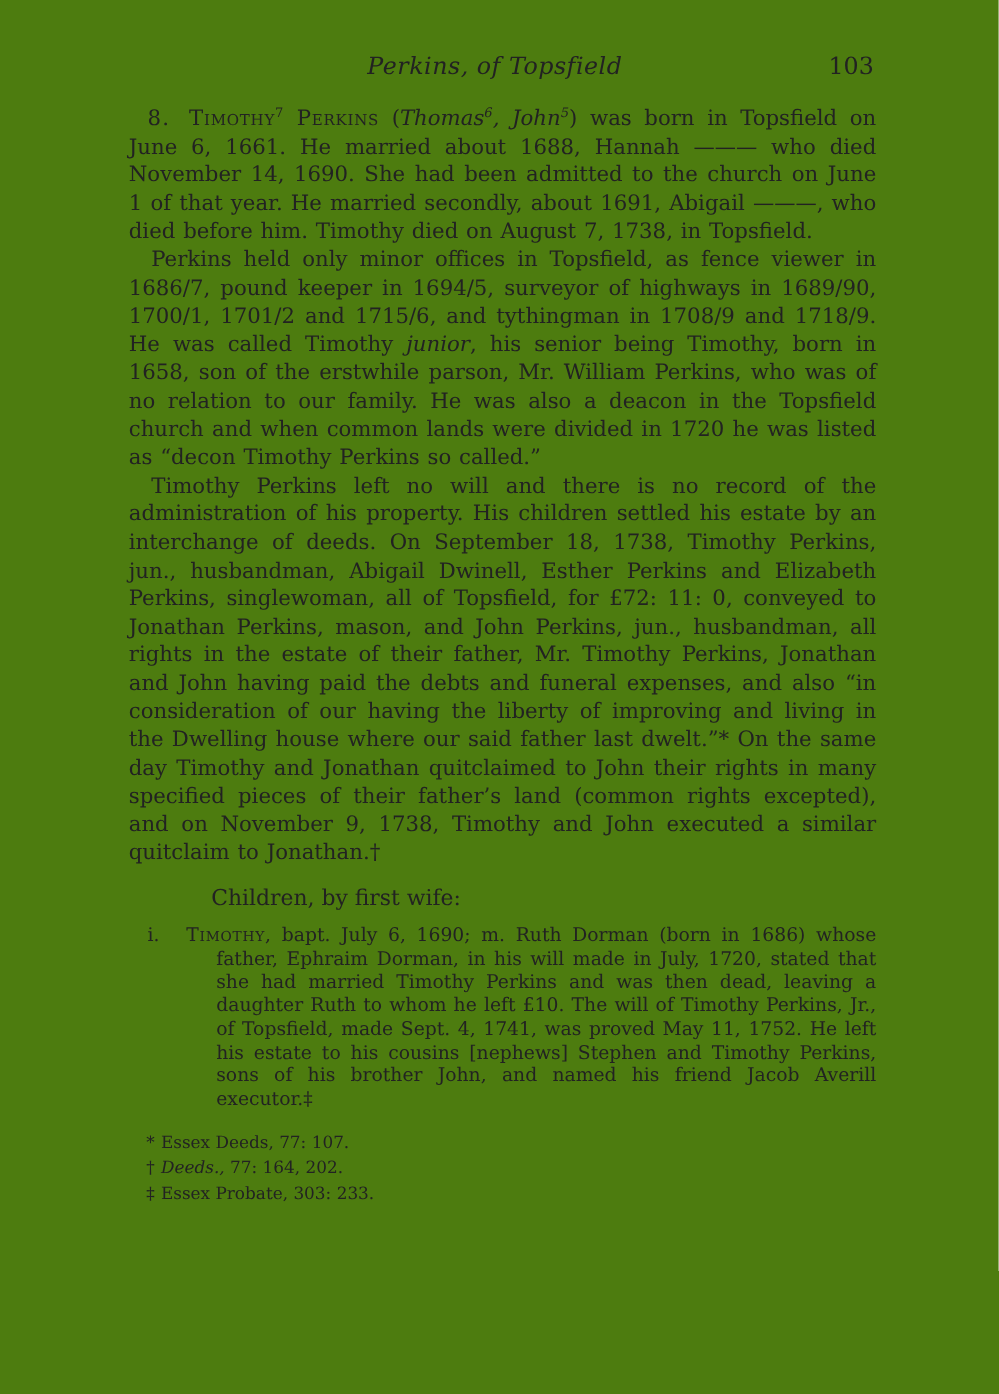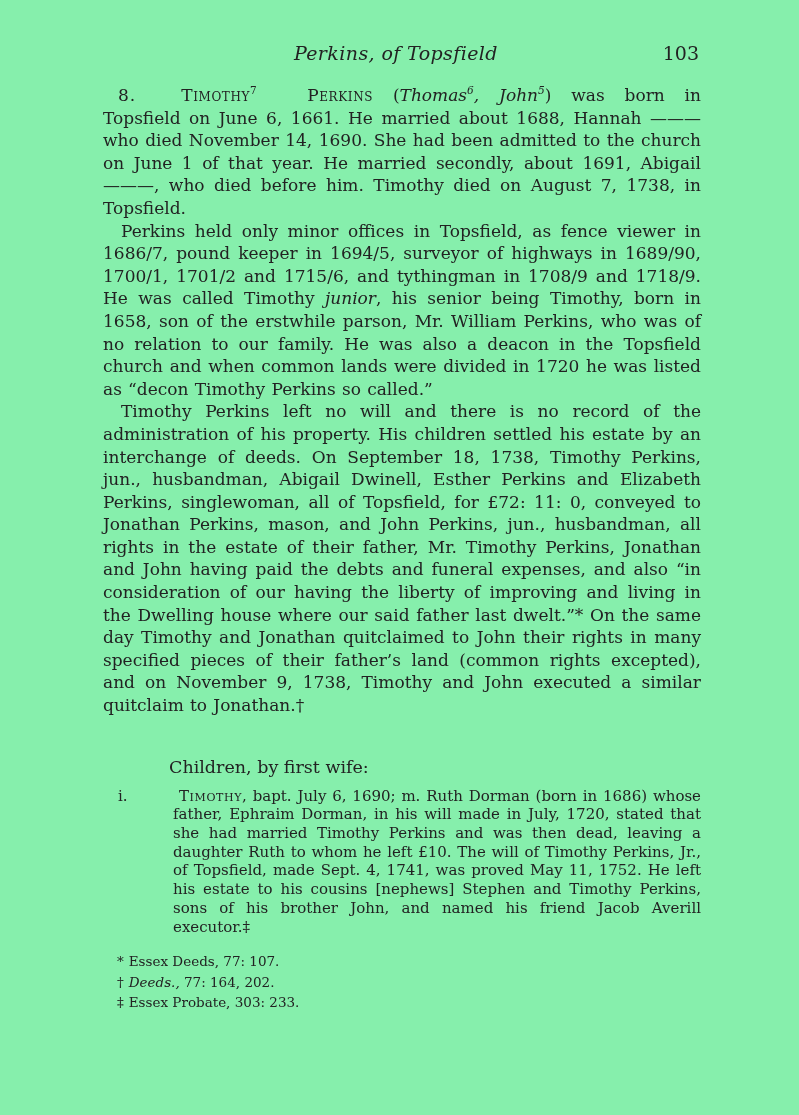--- a/index.html
+++ b/index.html
@@ -4,21 +4,21 @@
 <style>
   html, body {
     margin: 0;
     padding: 0;
     background: #ffffff;
   }
   .page {
     position: relative;
     width: 799px;
     height: 1115px;
-    background: #86efac;
+    background: #4d7c0f;
     color: #222222;
     font-family: "DejaVu Serif", serif;
     box-sizing: border-box;
     padding-top: 42px;
     overflow: hidden;
   }
   .running-head {
     position: relative;
     margin-left: 103px;
     width: 598px;
@@ -48,29 +48,29 @@
   .para {
     margin: 0;
     font-size: 17px;
     line-height: 22.6px;
     text-align: justify;
     text-indent: 18px;
     word-spacing: 0.05em;
   }
   .entry-para { text-indent: 15px; }
   .entry-num { margin-right: 15px; letter-spacing: 1px; }
-  .sc { font-variant: small-caps; letter-spacing: 0.6px; margin-left: 30px; }
+  .sc { font-variant: small-caps; letter-spacing: 0.6px; }
   sup {
     font-size: 10.5px;
     line-height: 0;
     vertical-align: super;
   }
   sup.it { font-style: italic; }
   .children-heading {
-    margin: 39px 0 9px 66px;
+    margin: 14px 0 9px 66px;
     font-size: 17.5px;
     line-height: 22px;
   }
   .child-entry {
     position: relative;
     margin: 0 0 0 70px;
     width: 528px;
     box-sizing: border-box;
     font-size: 15px;
     line-height: 18.7px;

